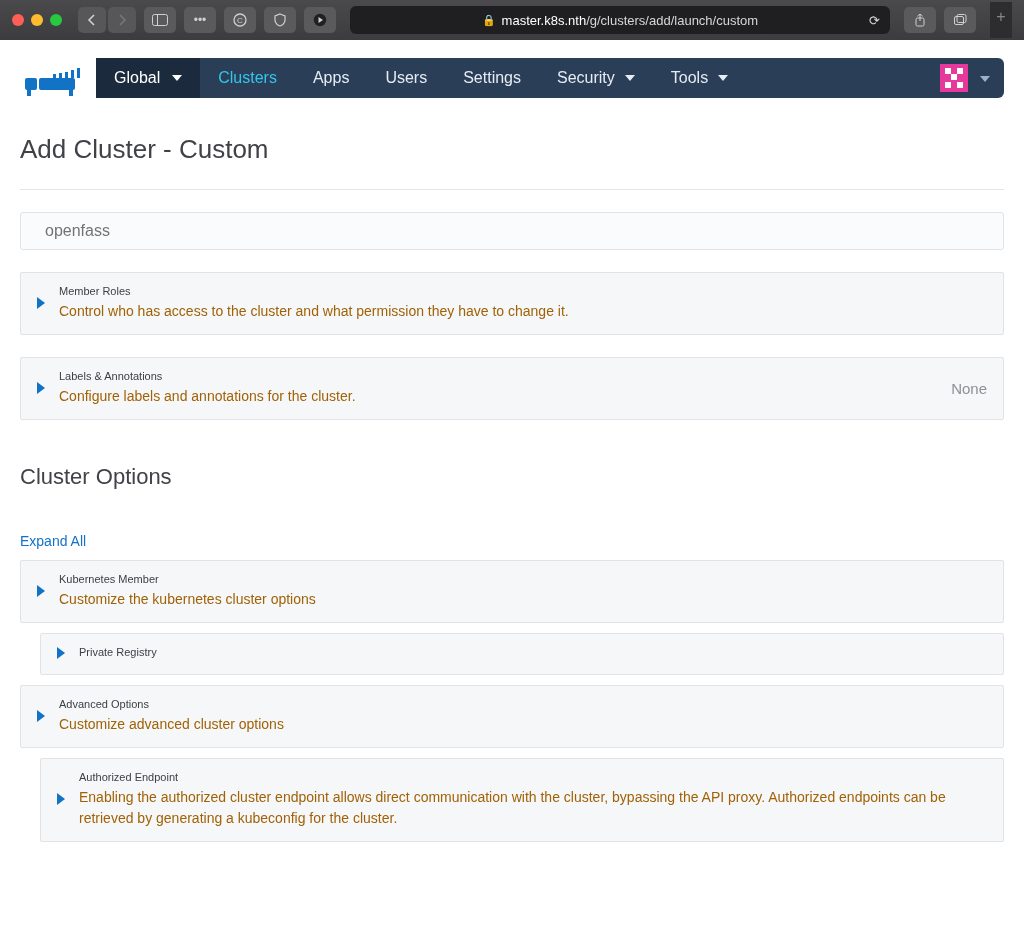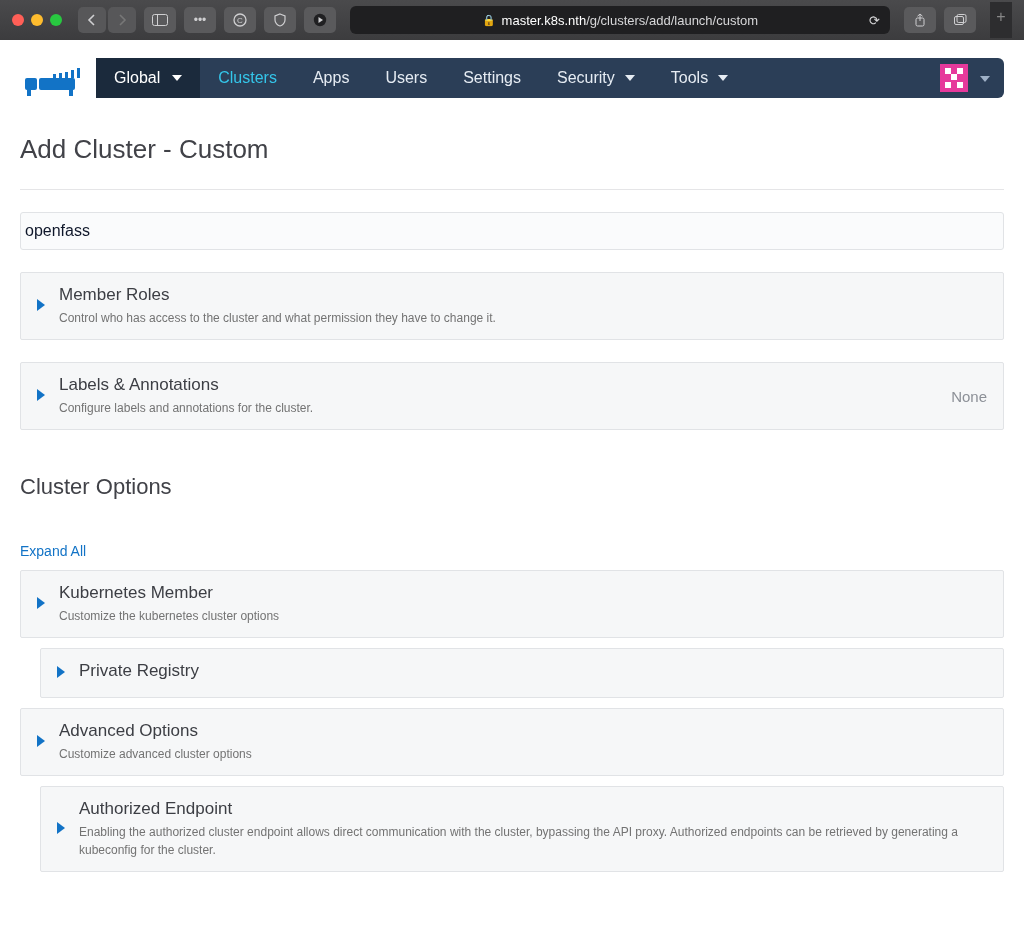--- a/index.html
+++ b/index.html
@@ -126,23 +126,23 @@
     margin-bottom: 8px;
   }
   .field-label { font-size: 14px; color:#6a6c72; }
   .req { color:#d9534f; margin-left:2px;}
   .link { color:#1273c6; font-size:14px; cursor:pointer; }
   .text-input {
     width:100%;
     border:1px solid #e1e3e6;
     background:#fafbfc;
     border-radius:3px;
-    padding: 9px 4px;
+    padding: 9px 24px;
     font-size:16px;
-    color:#0f172a;
+    color:#737373;
     text-decoration: underline wavy #d9534f;
     text-decoration-skip-ink: none;
     text-underline-offset: 3px;
   }
 
   .accordion {
     margin-top: 22px;
     border:1px solid #e1e3e6;
     background:#f6f7f8;
     border-radius:2px;
@@ -151,22 +151,22 @@
     padding:12px 16px;
     gap:14px;
   }
   .accordion.tall { align-items:center;margin-left:20px; }
   .acc-caret {
     color:#1273c6;
     font-size:14px;
     flex-shrink:0;
   }
   .acc-body { flex:1; }
-  .acc-title { font-size:17px; color:#3c3e44; margin-bottom:4px; }
-  .acc-desc { font-size:12px; color:#737373; line-height:1.5; }
+  .acc-title { font-size:11px; color:#3c3e44; margin-bottom:4px; }
+  .acc-desc { font-size:14px; color:#a16207; line-height:1.5; }
   .acc-right { color:#8c9097; font-size:15px; }
 
   .section-header {
     display:flex; justify-content:space-between; align-items:center;
     margin-top: 44px;
   }
   h2.subheading { font-size:22px; color:#414248; font-weight:400; }
   .yaml-btn {
     background:#1273c6;
     color:#fff;

